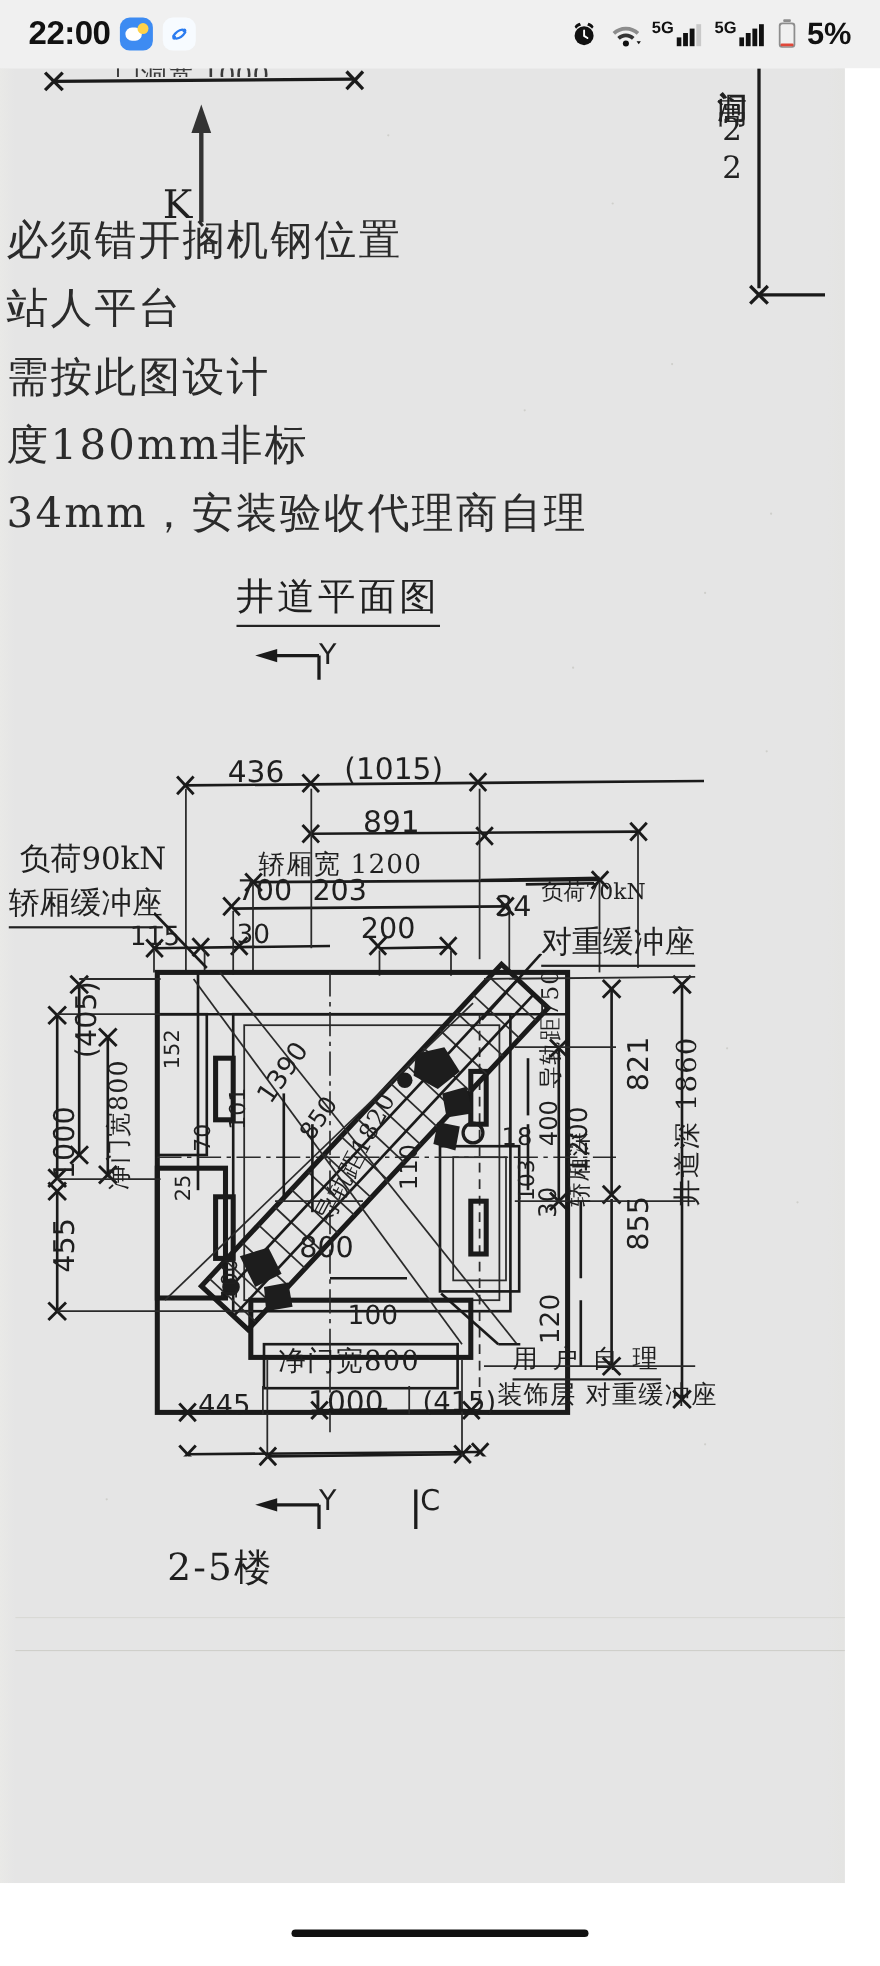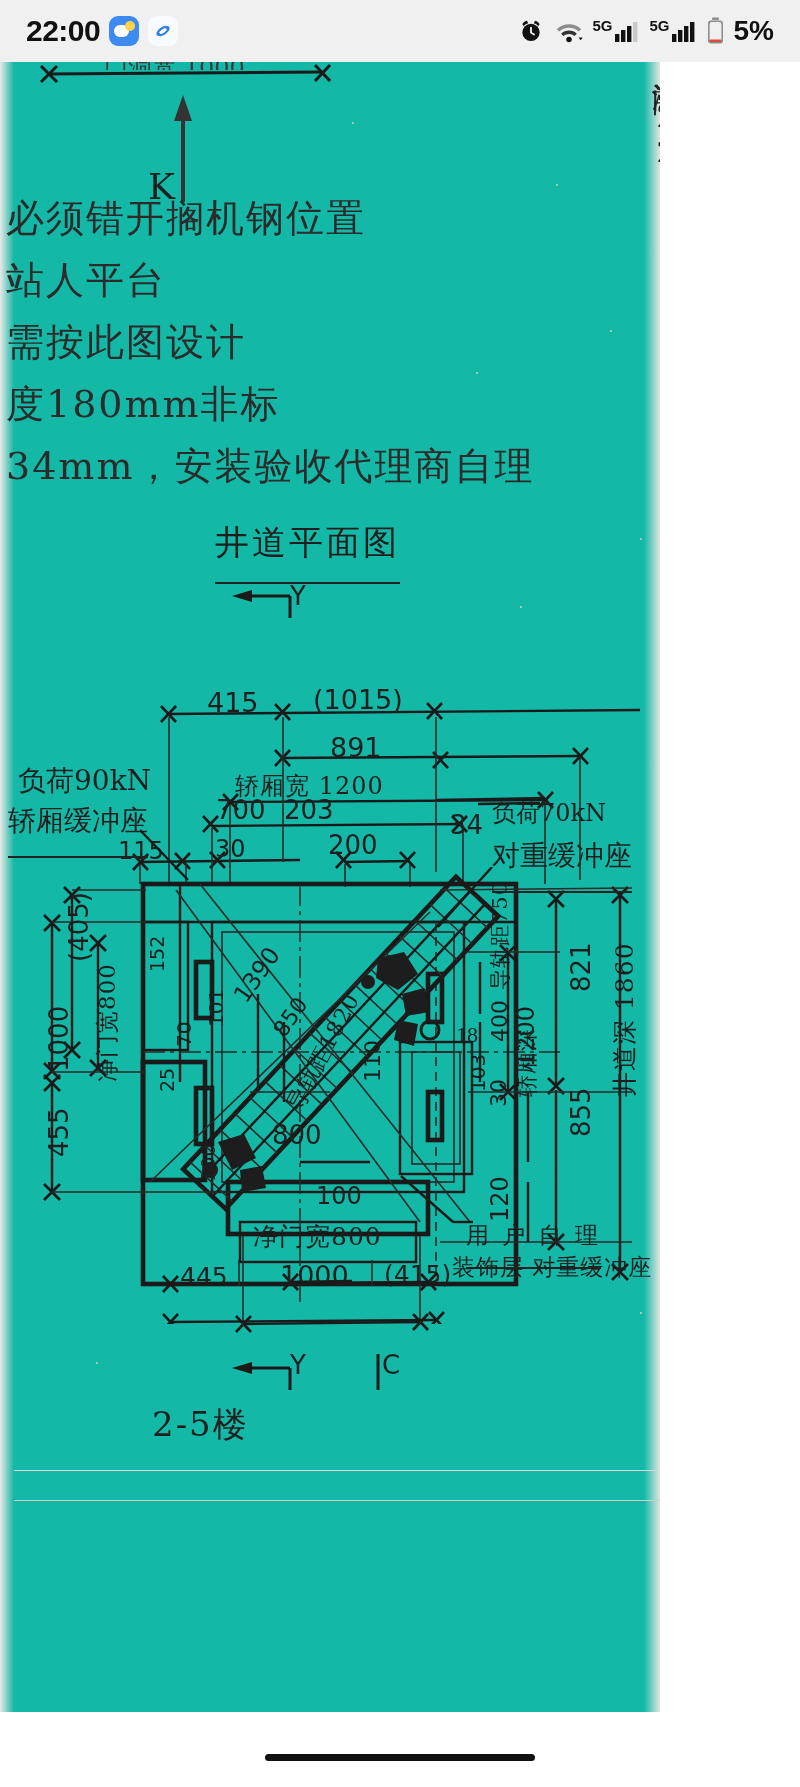--- a/index.html
+++ b/index.html
@@ -23,22 +23,22 @@
      background:#fff; border-radius:7px; }
   .ic-weather::after{ content:""; position:absolute; right:4px; top:5px; width:10px; height:10px;
      background:#ffd24a; border-radius:50%; }
   .ic-baidu { background:#f7fbff; display:flex; align-items:center; justify-content:center; }
 
   .sb-icon { display:block; }
   .pct { font-size:28px; font-weight:700; color:#111; margin-left:1px; }
 
   
   #page {
-    position:absolute; left:0; top:62px; width:660px; height:1650px;
-    background:#14b8a6; overflow:hidden;
+    position:absolute; left:0; top:62px; width:768px; height:1650px;
+    background:#e5e5e5; overflow:hidden;
   }
   #page svg { display:block; }
 
   
   .edge-l { position:absolute; left:0; top:0; width:14px; height:100%;
       background:linear-gradient(to right,#e9e9e7,rgba(255,255,255,0)); pointer-events:none;}
   .edge-r { position:absolute; right:0; top:0; width:16px; height:100%;
       background:linear-gradient(to left,#e4e4e2,rgba(255,255,255,0)); pointer-events:none;}
 
   
@@ -47,21 +47,21 @@
     white-space:nowrap; letter-spacing:2px;
   }
   .note-big { font-size:38px; line-height:52px; }
 
   .dim { position:absolute; font-family:"DejaVu Sans", sans-serif; color:#1f1f1f; white-space:nowrap; }
   .rot90  { transform:rotate(-90deg); transform-origin:left top; }
   .rot-cjk{ writing-mode:vertical-rl; text-orientation:upright; }
 
   .lbl { position:absolute; font-family:"DejaVu Serif", serif; color:#1f1f1f; white-space:nowrap; }
 
-  .ul { border-bottom:2px solid #222; padding-bottom:16px;text-align:center; }
+  .ul { border-bottom:2px solid #222; padding-bottom:2px;text-align:center; }
 
   
   #navbar { position:absolute; left:0; bottom:0; width:800px; height:75px; background:#fff; z-index:40; }
   #homeind { position:absolute; left:50%; transform:translateX(-50%); bottom:26px;
      width:270px; height:7px; border-radius:4px; background:#111; }
 
   
   .speck { position:absolute; width:2px; height:2px; background:#cfcfcb; border-radius:50%; }
 
   .fold { position:absolute; left:14px; width:770px; height:1px; background:#d9d9d5; }
@@ -401,38 +401,38 @@
       <g class="tick">
         <line x1="236" y1="694" x2="251" y2="710"></line>
           <line x1="236" y1="710" x2="251" y2="694"></line>
         <line x1="413" y1="692" x2="428" y2="708"></line>
           <line x1="413" y1="708" x2="428" y2="692"></line>
       </g>
       <line class="thin" x1="243" y1="614" x2="243" y2="704"></line>
       <line class="thin" x1="420" y1="614" x2="420" y2="702"></line>
     </svg>
 
-    <div class="dim" style="left:207px; top:625px; font-size:27px;">415</div>
+    <div class="dim" style="left:207px; top:625px; font-size:27px;">436</div>
     <div class="dim" style="left:313px; top:622px; font-size:27px;">(1015)</div>
     <div class="dim" style="left:330px; top:670px; font-size:27px;">891</div>
     <div class="lbl" style="left:235px; top:708px; font-size:24px; letter-spacing:1px;">轿厢宽 1200</div>
     <div class="dim" style="left:216px; top:733px; font-size:26px;">700</div>
     <div class="dim" style="left:284px; top:733px; font-size:26px;">203</div>
     <div class="dim" style="left:328px; top:768px; font-size:26px;">200</div>
     <div class="dim" style="left:118px; top:775px; font-size:24px;">115</div>
     <div class="dim" style="left:215px; top:773px; font-size:24px;">30</div>
     <div class="dim" style="left:450px; top:748px; font-size:26px;">34</div>
 
     <div class="lbl" style="left:18px; top:700px; font-size:28px;">负荷90kN</div>
     <div class="lbl ul" style="left:8px; top:740px; font-size:28px;">轿厢缓冲座</div>
     <svg width="200" height="70" style="position:absolute;left:140px;top:760px;">
       <line x1="0" y1="8" x2="48" y2="58" stroke="#1a1a1a" stroke-width="2.4"></line>
     </svg>
 
-    <div class="lbl" style="left:492px; top:735px; font-size:24px;text-align:right;">负荷70kN</div>
+    <div class="lbl" style="left:492px; top:735px; font-size:20px;text-align:right;">负荷70kN</div>
     <div class="lbl ul" style="left:492px; top:775px; font-size:28px;">对重缓冲座</div>
     <svg width="120" height="90" style="position:absolute;left:430px;top:805px;">
       <line x1="62" y1="0" x2="8" y2="60" stroke="#1a1a1a" stroke-width="2.4"></line>
     </svg>
 
     <div class="dim rot90" style="left:64px; top:900px; font-size:26px;">(405)</div>
     <div class="dim rot90" style="left:44px; top:1010px; font-size:26px;">1000</div>
     <div class="dim rot90" style="left:44px; top:1095px; font-size:26px;">455</div>
     <div class="lbl rot90" style="left:92px; top:1020px; font-size:23px; letter-spacing:1px;">净门宽800</div>
     <div class="dim rot90" style="left:146px; top:910px; font-size:19px;">152</div>
@@ -441,21 +441,21 @@
     <div class="dim rot90" style="left:156px; top:1030px; font-size:19px;">25</div>
     <div class="dim rot90" style="left:196px; top:1120px; font-size:20px;">100</div>
 
     <div class="dim" style="left:228px; top:930px; font-size:24px; transform:rotate(-55deg); transform-origin:left top;">1390</div>
     <div class="dim" style="left:268px; top:965px; font-size:22px; transform:rotate(-55deg); transform-origin:left top;">850</div>
     <div class="lbl" style="left:280px; top:1040px; font-size:22px; transform:rotate(-62deg); transform-origin:left top; letter-spacing:1px;">导轨距1820</div>
     <div class="dim" style="left:272px; top:1058px; font-size:26px;">800</div>
 
     <div class="dim rot90" style="left:360px; top:1020px; font-size:22px;">110</div>
     <div class="dim rot90" style="left:466px; top:1030px; font-size:20px;">103</div>
-    <div class="dim" style="left:456px; top:960px; font-size:22px;font-family:Liberation Serif, serif;">18</div>
+    <div class="dim" style="left:456px; top:960px; font-size:22px;">18</div>
     <div class="dim rot90" style="left:487px; top:980px; font-size:22px;">400</div>
     <div class="lbl rot90" style="left:486px; top:928px; font-size:21px; letter-spacing:1px;">导轨距750</div>
     <div class="dim rot90" style="left:512px; top:1005px; font-size:24px;">1200</div>
     <div class="lbl rot90" style="left:512px; top:1035px; font-size:22px; letter-spacing:1px;">轿厢深</div>
     <div class="dim rot90" style="left:486px; top:1045px; font-size:22px;">30</div>
     <div class="dim rot90" style="left:486px; top:1160px; font-size:24px;">120</div>
     <div class="dim rot90" style="left:566px; top:930px; font-size:26px;">821</div>
     <div class="dim rot90" style="left:566px; top:1075px; font-size:26px;">855</div>
     <div class="lbl rot90" style="left:608px; top:1035px; font-size:25px; letter-spacing:1px;">井道深 1860</div>
 

